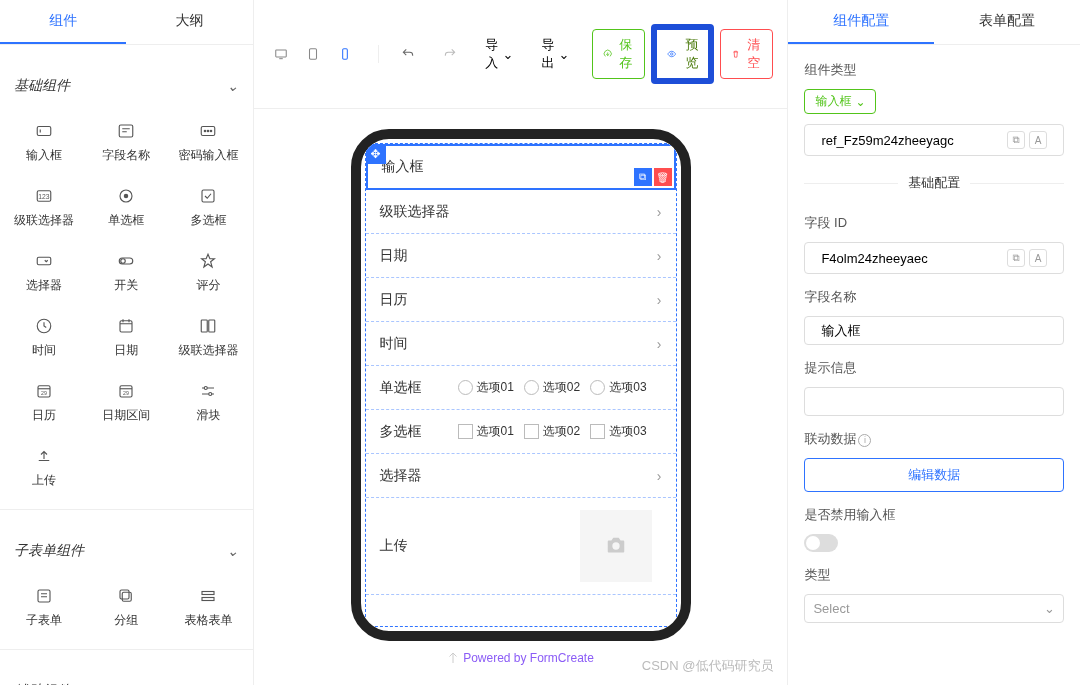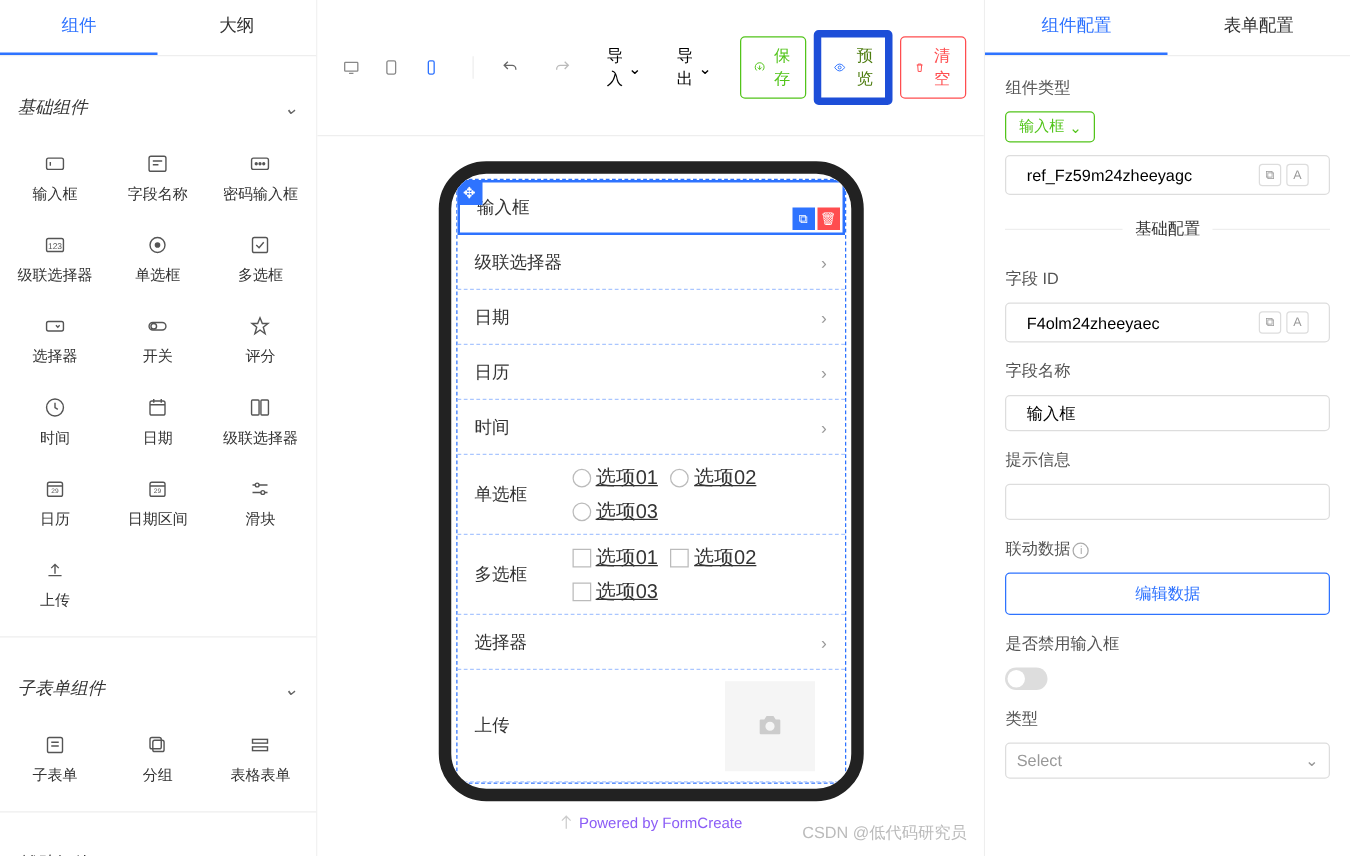--- a/index.html
+++ b/index.html
@@ -33,21 +33,21 @@
 .form-row { border-bottom: 1px dashed #aac6ff; padding: 12px 14px; display: flex; align-items: center; font-size: 14px; position: relative; min-height: 44px; }
 .form-row.selected { border: 2px solid #2e73ff; background: #fff; }
 .form-row .label { min-width: 70px; color: #333; }
 .form-row .chevron { margin-left: auto; color: #999; }
 .move-handle { position: absolute; left: -2px; top: -2px; width: 20px; height: 20px; background: #2e73ff; color: #fff; display: flex; align-items: center; justify-content: center; font-size: 12px; }
 .row-actions { position: absolute; right: 2px; bottom: 2px; display: flex; gap: 2px; }
 .row-actions .a { width: 18px; height: 18px; display: flex; align-items: center; justify-content: center; font-size: 10px; color: #fff; cursor: pointer; }
 .row-actions .copy { background: #2e73ff; }
 .row-actions .del { background: #ff4d4f; }
 .opt-group { display: flex; flex-wrap: wrap; gap: 6px 10px; margin-left: 8px; }
-.opt { display: flex; align-items: center; gap: 4px; font-size: 16px; text-decoration: underline; }
+.opt { display: flex; align-items: center; gap: 4px; font-size: 12px; }
 .radio-dot { width: 15px; height: 15px; border: 1px solid #bbb; border-radius: 50%; }
 .check-box { width: 15px; height: 15px; border: 1px solid #bbb; }
 .upload-box { width: 72px; height: 72px; background: #f5f5f5; display: flex; align-items: center; justify-content: center; color: #bbb; margin-left: auto; margin-right: 10px; }
 .powered { color: #8b5cf6; font-size: 12px; margin-top: 10px; display: flex; align-items: center; gap: 4px; }
 .right-panel { width: 300px; border-left: 1px solid #eee; display: flex; flex-direction: column; overflow-y: auto; }
 .cfg-body { padding: 12px 16px; display: flex; flex-direction: column; gap: 10px; }
 .cfg-label { font-size: 13px; color: #555; margin-top: 4px; }
 .cfg-value-pill { display: inline-flex; align-items: center; gap: 4px; border: 1px solid #52c41a; color: #52c41a; padding: 3px 10px; border-radius: 4px; font-size: 12px; width: fit-content; }
 .cfg-input { width: 100%; border: 1px solid #ddd; border-radius: 4px; padding: 6px 16px; font-size: 13px; display: flex; align-items: center; }
 .cfg-input input { border: none; outline: none; flex: 1; font-size: 13px; background: transparent; }

